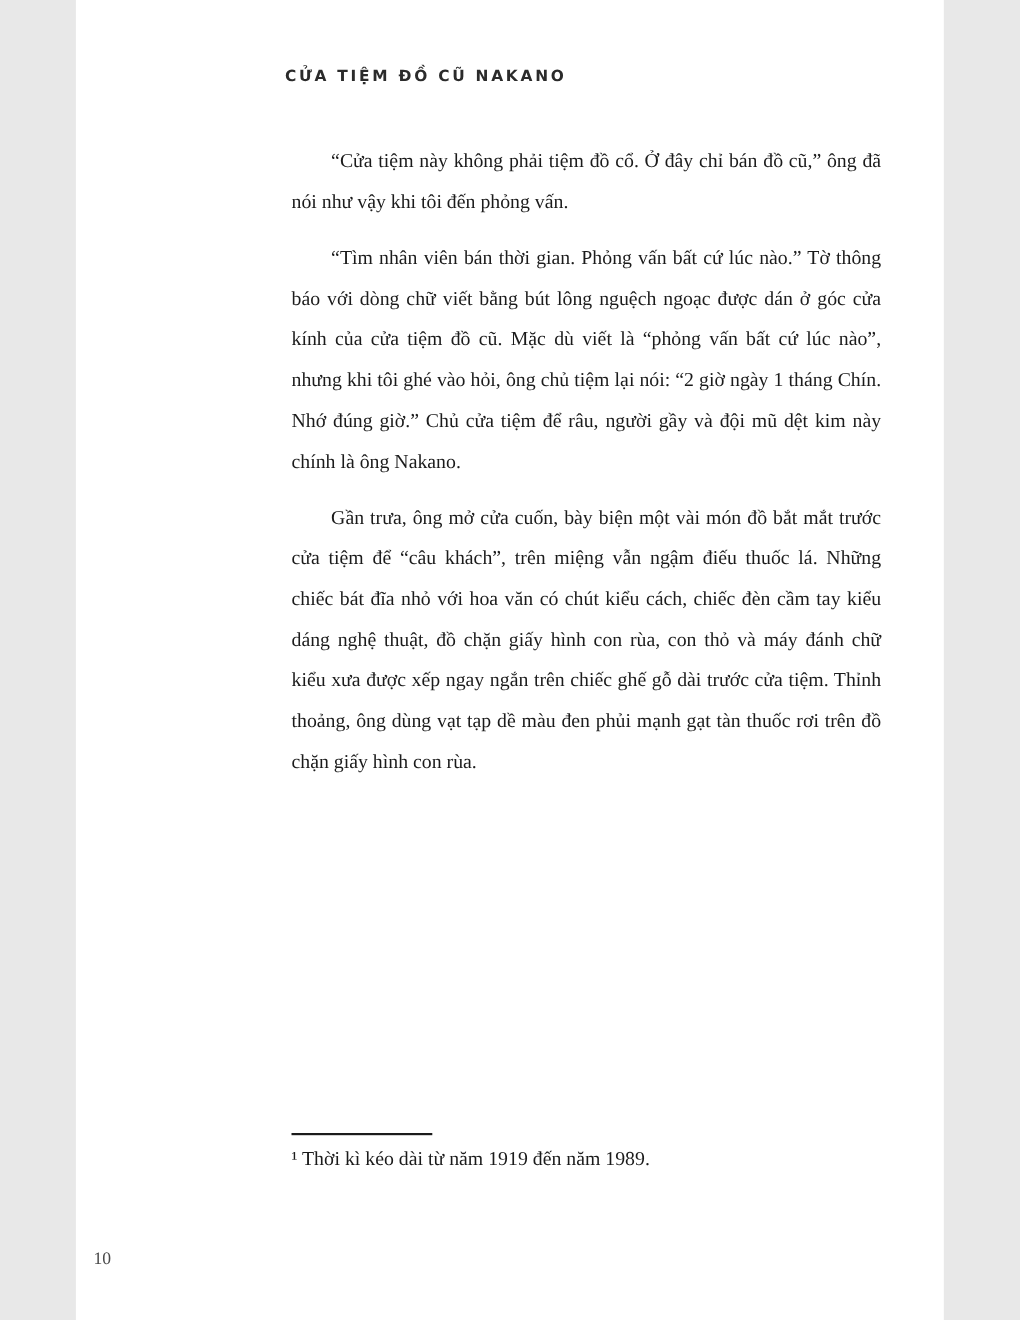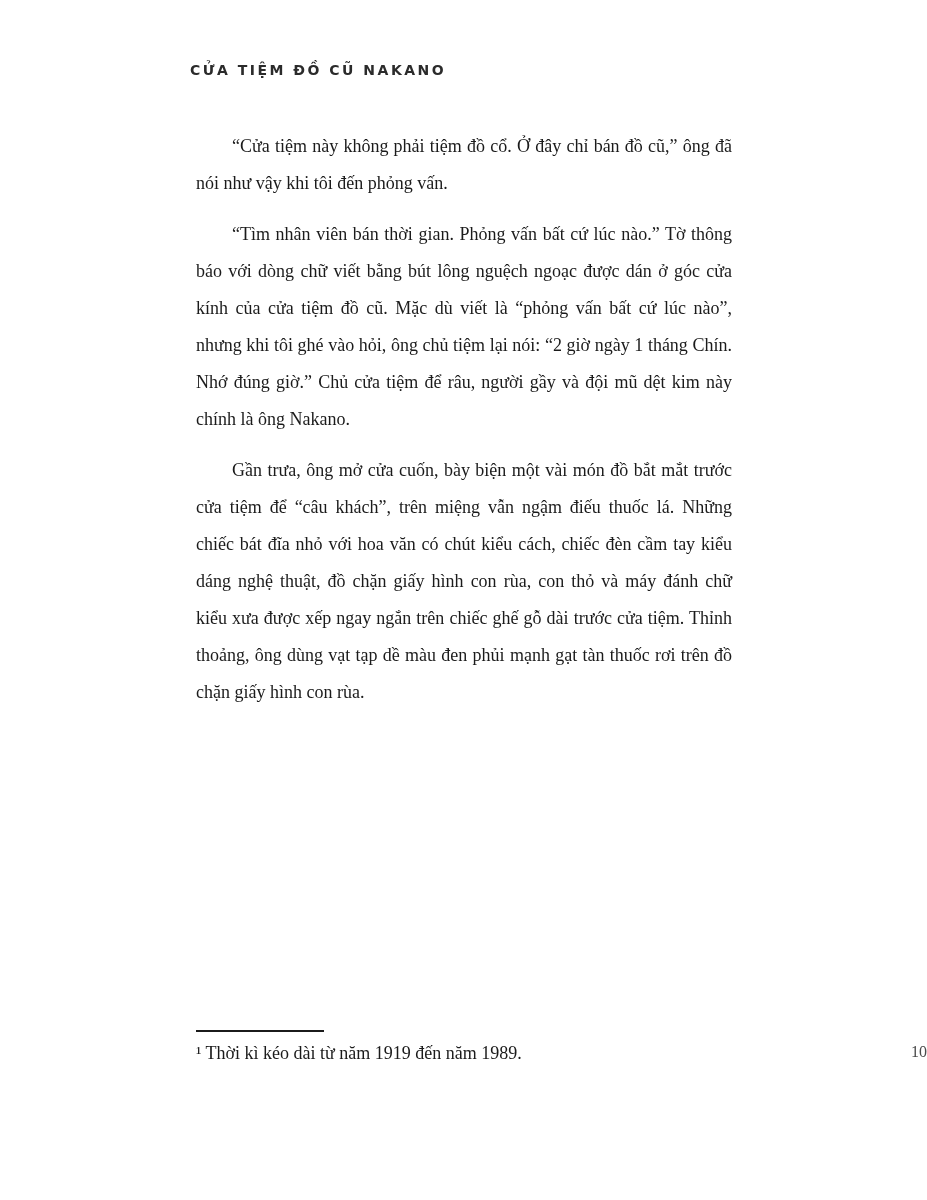--- a/index.html
+++ b/index.html
@@ -1,19 +1,19 @@
 <!DOCTYPE html>
 <html><head>
 <meta charset="utf-8">
 <style>
   * { margin: 0; padding: 0; box-sizing: border-box; }
   html, body { background: #e8e8e8; }
   .page {
     position: relative;
-    width: 927px;
+    width: 789px;
     height: 1200px;
     margin: 0 auto;
     background: #ffffff;
     overflow: hidden;
     font-family: "Liberation Serif", "DejaVu Serif", serif;
     color: #1b1b1b;
   }
   .running-head {
     position: absolute;
     top: 62px;
@@ -51,27 +51,28 @@
     background: #1b1b1b;
     margin-bottom: 8px;
   }
   .footnote-text {
     font-size: 18px;
     line-height: 26px;
     color: #1b1b1b;
   }
   .page-number {
     position: absolute;
-    top: 1043px;
+    top: 1136px;
     left: 0;
     width: 100%;
-    text-align: right;
+    text-align: left;
     font-size: 16px;
     color: #4a4a4a;
     font-family: "Liberation Serif", "DejaVu Serif", serif;
+    padding-left: 16px;
   }
 </style>
 </head>
 <body>
 
 <div class="page">
 
   <header class="running-head">CỬA TIỆM ĐỒ CŨ NAKANO</header>
 
   <main class="body-text">

